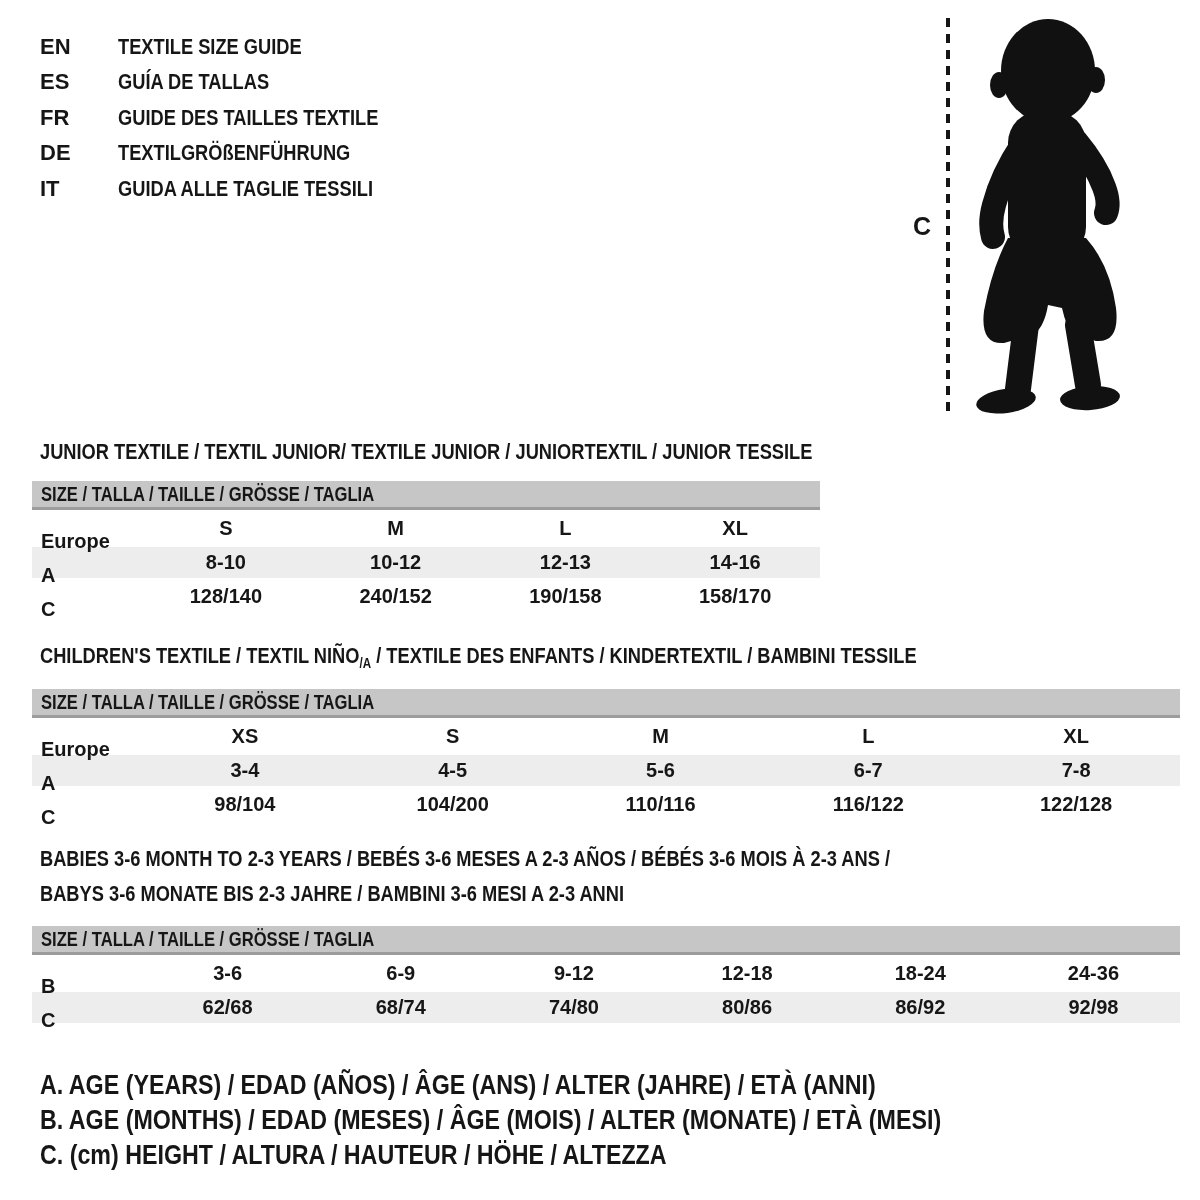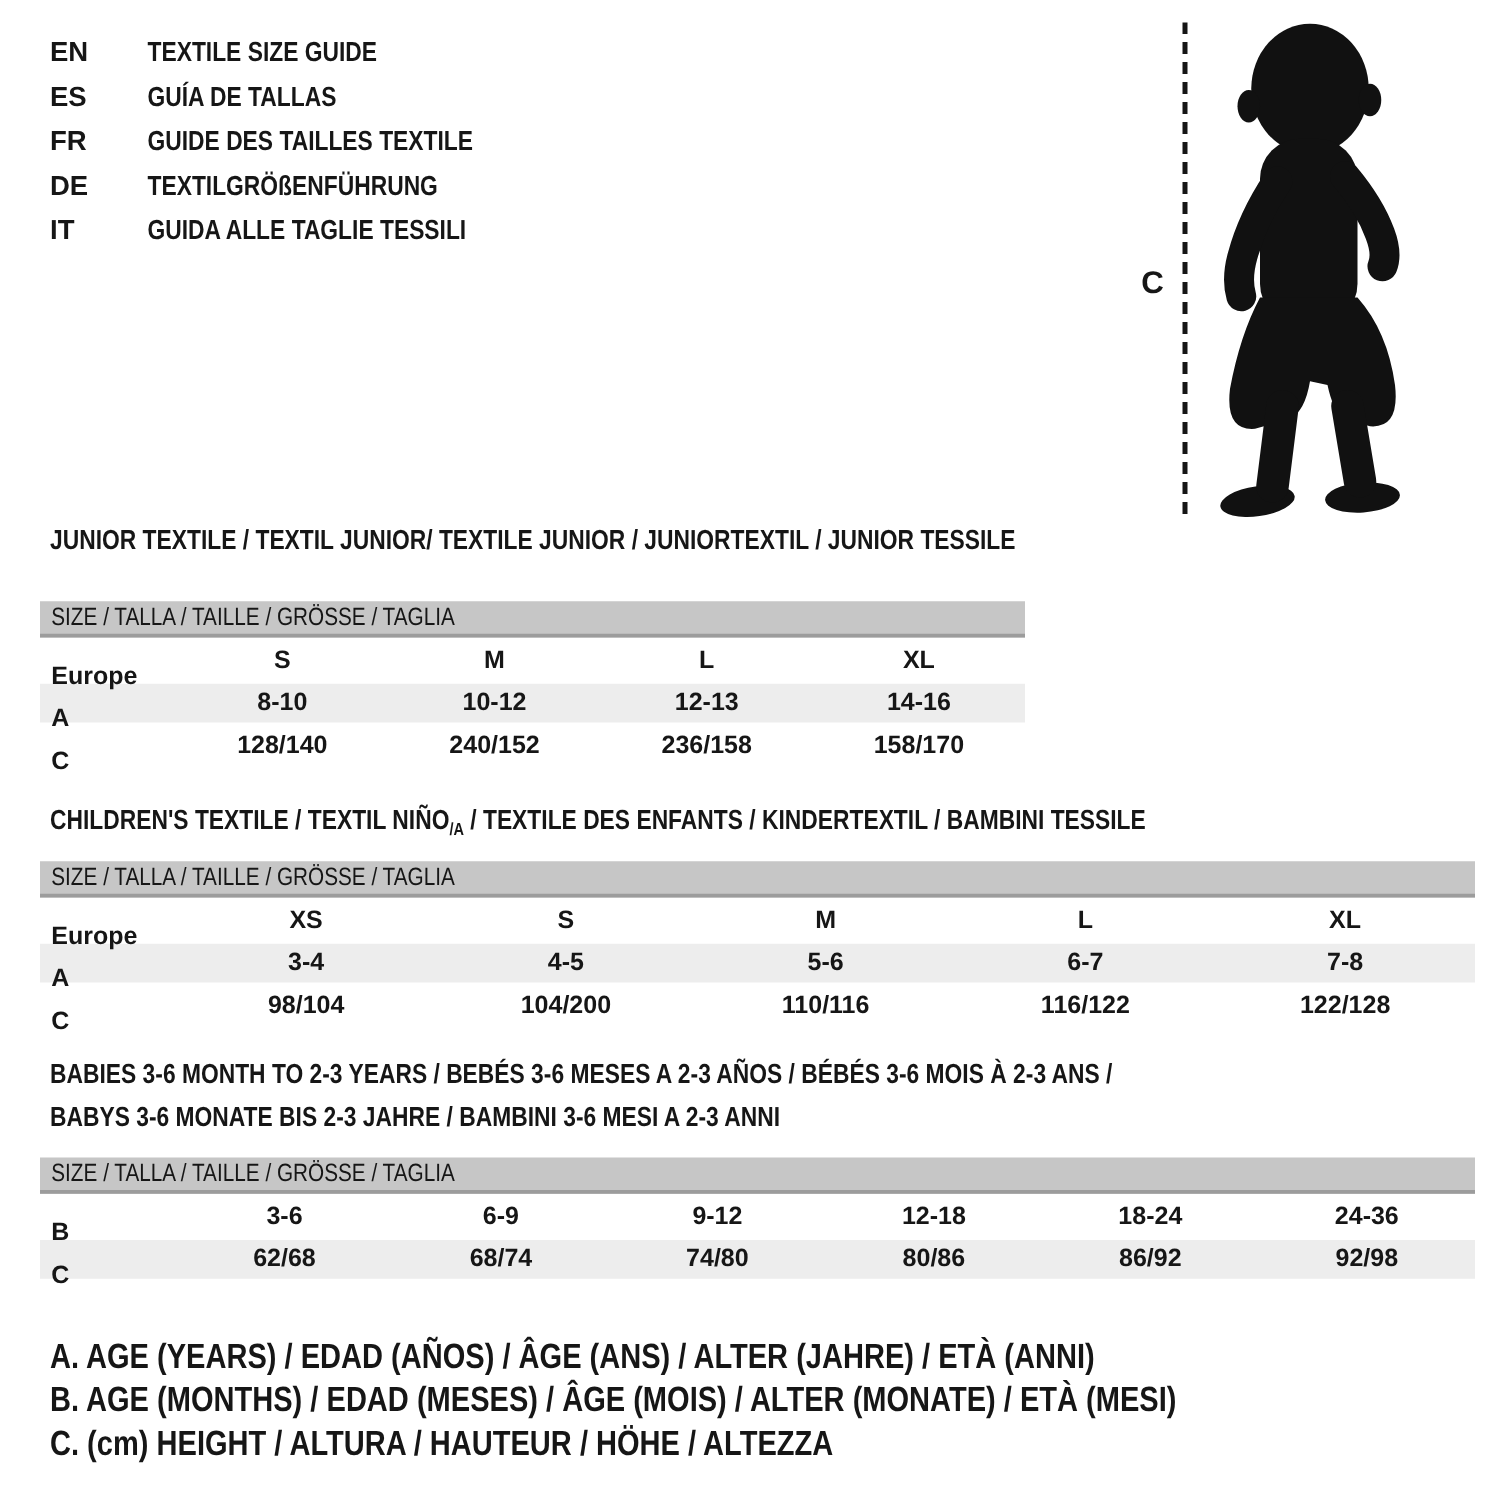--- a/index.html
+++ b/index.html
@@ -8,41 +8,41 @@
     font-family:"Liberation Sans",sans-serif;color:#161616;
     -webkit-font-smoothing:antialiased;
   }
   .page{position:relative;width:1200px;height:1200px;overflow:hidden;background:#fff;}
 
   
   .cx{display:inline-block;transform:scaleX(.83);transform-origin:0 50%;white-space:nowrap;}
 
   
   .lang-list{position:absolute;left:40px;top:29px;}
-  .lang-row{display:flex;align-items:flex-start;height:35.5px;font-size:22px;font-weight:700;}
+  .lang-row{display:flex;align-items:center;height:35.5px;font-size:22px;font-weight:700;}
   .lang-code{flex:0 0 78px;}
 
   
   .measure-label{position:absolute;left:913px;top:212px;font-size:25px;font-weight:700;}
   .dash-line{
     position:absolute;left:946px;top:18px;width:4px;height:398px;
     background:repeating-linear-gradient(to bottom,#151515 0 9px,transparent 9px 16px);
   }
   .baby-svg{position:absolute;left:962px;top:13px;}
 
   
   .sec-title{position:absolute;left:40px;font-size:22px;font-weight:700;white-space:nowrap;line-height:24px;}
   .sub-a{font-size:14px;vertical-align:-5px;letter-spacing:0;}
 
   
   .tbl{position:absolute;}
   .tbl-bar{
     height:26px;background:#c6c6c6;border-bottom:3px solid #9c9c9c;
     display:flex;align-items:center;padding-left:9px;
-    font-size:20px;font-weight:400;margin-bottom:3px;
+    font-size:20px;font-weight:700;margin-bottom:3px;
   }
   .tbl-row{display:flex;align-items:center;height:31px;margin-bottom:3px;font-size:20px;font-weight:700;}
   .tbl-row.alt{background:#ededed;}
   .cell{flex:1 1 0;text-align:center;}
   .cell.label{flex:0 0 100px;text-align:left;padding-left:9px;margin-top:26px;}
 
   
   .legend{position:absolute;left:40px;top:1069px;}
   .legend-line{height:35px;font-size:28px;font-weight:700;}
 </style>
@@ -94,21 +94,21 @@
     <g fill="none" stroke="#111111" stroke-linecap="round" stroke-linejoin="round">
 
       <path d="M60 132 Q40 162 32 192 Q27 210 31 224" stroke-width="24"></path>
       <path d="M114 128 Q134 152 142 174 Q148 190 144 200" stroke-width="24"></path>
 
       <path d="M64 312 L56 376" stroke-width="26"></path>
       <path d="M116 312 L126 372" stroke-width="26"></path>
     </g>
   </svg>
 
-  <div class="sec-title" style="top:420px;">
+  <div class="sec-title" style="top:440px;">
     <span class="cx">JUNIOR TEXTILE / TEXTIL JUNIOR/ TEXTILE JUNIOR / JUNIORTEXTIL / JUNIOR TESSILE</span>
   </div>
   <div class="tbl" style="left:32px;top:481px;width:788px;">
     <div class="tbl-bar">
       <span class="cx">SIZE / TALLA / TAILLE / GRÖSSE / TAGLIA</span>
     </div>
     <div class="tbl-row">
       <span class="cell label">Europe</span>
       <span class="cell">S</span>
       <span class="cell">M</span>
@@ -119,21 +119,21 @@
       <span class="cell label">A</span>
       <span class="cell">8-10</span>
       <span class="cell">10-12</span>
       <span class="cell">12-13</span>
       <span class="cell">14-16</span>
     </div>
     <div class="tbl-row">
       <span class="cell label">C</span>
       <span class="cell">128/140</span>
       <span class="cell">240/152</span>
-      <span class="cell">236/158</span>
+      <span class="cell">190/158</span>
       <span class="cell">158/170</span>
     </div>
   </div>
 
   <div class="sec-title" style="top:644px;">
     <span class="cx"><span>CHILDREN'S TEXTILE / TEXTIL NIÑO</span><span class="sub-a">/A</span><span> / TEXTILE DES ENFANTS / KINDERTEXTIL / BAMBINI TESSILE</span></span>
   </div>
   <div class="tbl" style="left:32px;top:689px;width:1148px;">
     <div class="tbl-bar">
       <span class="cx">SIZE / TALLA / TAILLE / GRÖSSE / TAGLIA</span>

